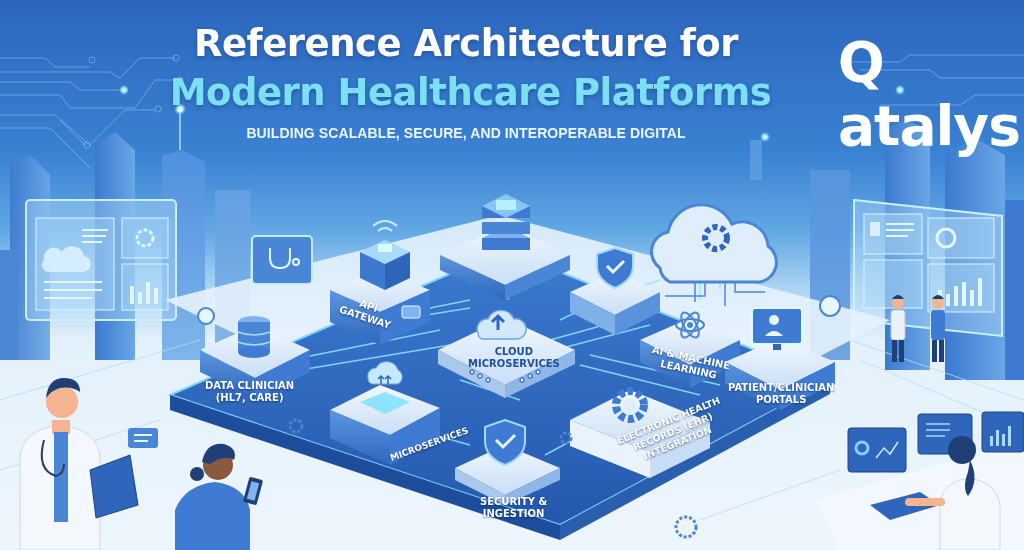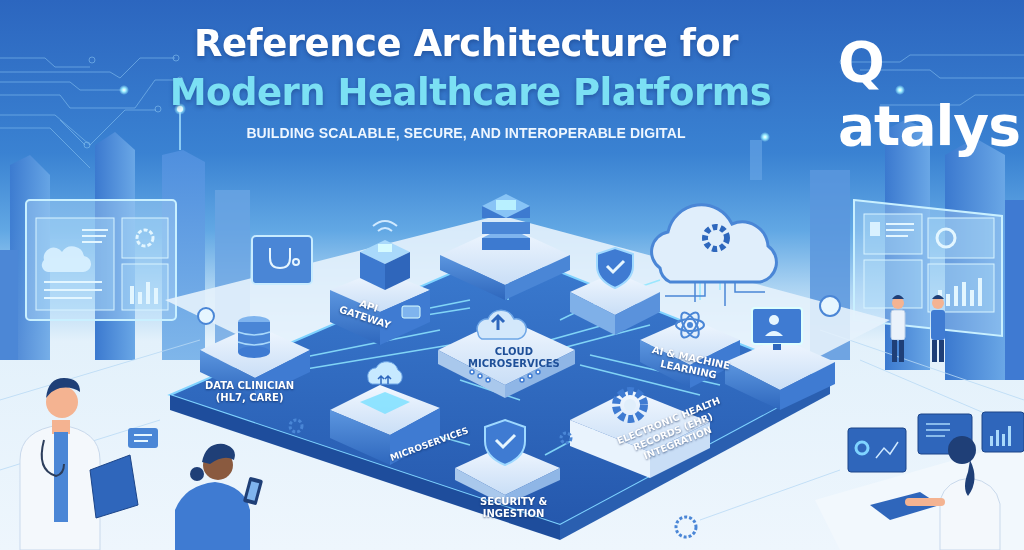--- a/index.html
+++ b/index.html
@@ -414,20 +414,24 @@
     <div>(HL7, CARE)</div>
   </div>
   <div class="label dark" style="left:468px;top:346px;font-size:10px">
     <div>CLOUD</div>
     <div>MICROSERVICES</div>
   </div>
   <div class="label" style="left:650px;top:352px;transform:rotate(12deg)">
     <div>AI &amp; MACHINE</div>
     <div>LEARNING</div>
   </div>
+  <div class="label" style="left:728px;top:382px">
+    <div>PATIENT/CLINICIAN</div>
+    <div>PORTALS</div>
+  </div>
   <div class="label" style="left:388px;top:438px;transform:rotate(-20deg);font-size:9px">
     <div>MICROSERVICES</div>
   </div>
   <div class="label" style="left:618px;top:414px;transform:rotate(-22deg);font-size:9.5px">
     <div>ELECTRONIC HEALTH</div>
     <div>RECORDS (EHR)</div>
     <div>INTEGRATION</div>
   </div>
   <div class="label" style="left:480px;top:496px">
     <div>SECURITY &amp;</div>

